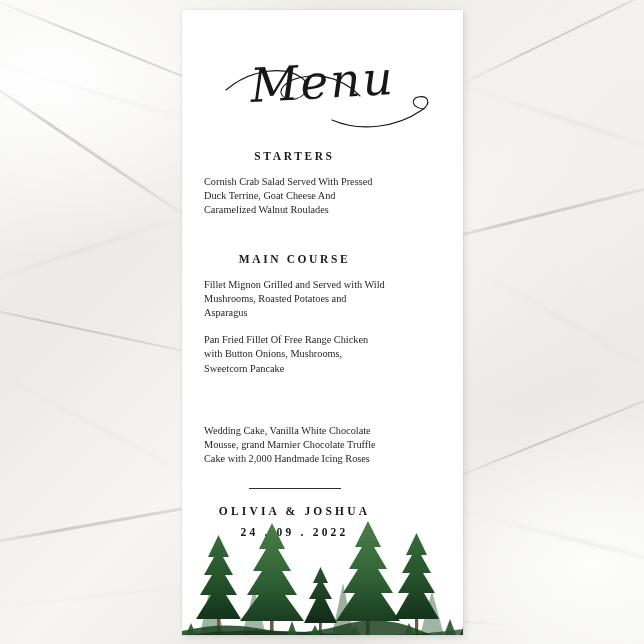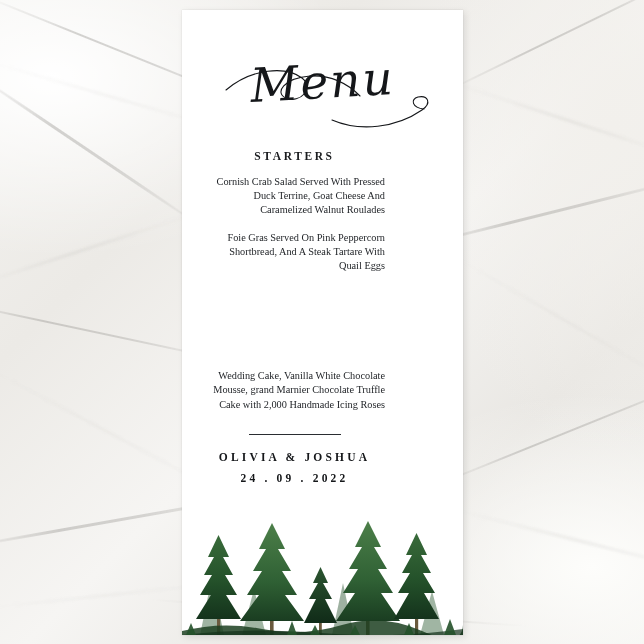--- a/index.html
+++ b/index.html
@@ -99,21 +99,21 @@
     text-align: center;
     font-family: "Liberation Serif", serif;
     font-size: 11.5px;
     font-weight: 700;
     letter-spacing: 2.6px;
     color: #1a1c1f;
     text-transform: uppercase;
   }
 
   .dish {
-    text-align: right;
+    text-align: left;
     font-family: "Liberation Serif", serif;
     font-size: 10.3px;
     line-height: 14.2px;
     color: #23262a;
     padding: 0 22px;
   }
 
   #content {
     position: absolute;
     left: 0;
@@ -187,26 +187,28 @@
         <path d="M150 62 C 178 74, 214 70, 240 52 C 250 45, 246 37, 236 39 C 228 41, 230 50, 242 51" fill="none" stroke="#15171a" stroke-width="1.1" stroke-linecap="round"></path>
       </svg>
     </div>
 
     <div id="content">
 
       <div class="section-title">STARTERS</div>
       <div class="gap-after-title"></div>
       <div class="dish">Cornish Crab Salad Served With Pressed Duck Terrine, Goat Cheese And Caramelized Walnut Roulades</div>
       <div class="gap-between-dishes"></div>
-      <div class="dish">Foie Gras Served On Pink Peppercorn Shortbread, And A Steak Tartare With Quail Eggs</div>
 
       <div class="gap-before-title"></div>
 
+      <div class="section-title">MAIN COURSE</div>
       <div class="gap-after-title"></div>
+      <div class="dish">Fillet Mignon Grilled and Served with Wild Mushrooms, Roasted Potatoes and Asparagus</div>
       <div class="gap-between-dishes"></div>
+      <div class="dish">Pan Fried Fillet Of Free Range Chicken with Button Onions, Mushrooms, Sweetcorn Pancake</div>
       <div class="gap-between-dishes"></div>
 
       <div class="gap-before-title"></div>
 
       <div class="gap-after-title"></div>
       <div class="dish">Wedding Cake, Vanilla White Chocolate Mousse, grand Marnier Chocolate Truffle Cake with 2,000 Handmade Icing Roses</div>
 
       <div style="height:22px"></div>
       <div class="rule"></div>
       <div style="height:16px"></div>

